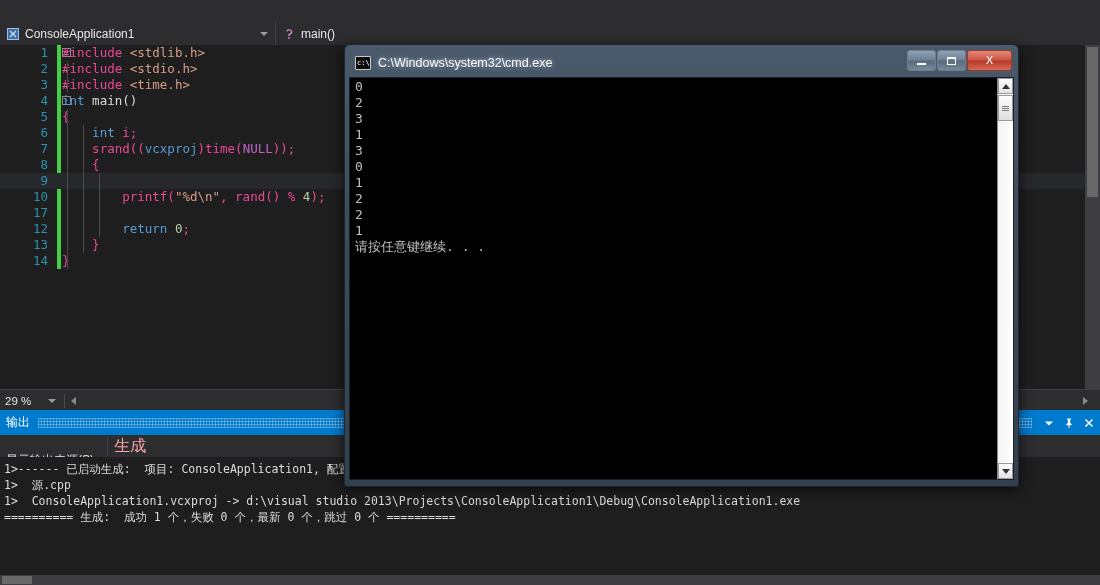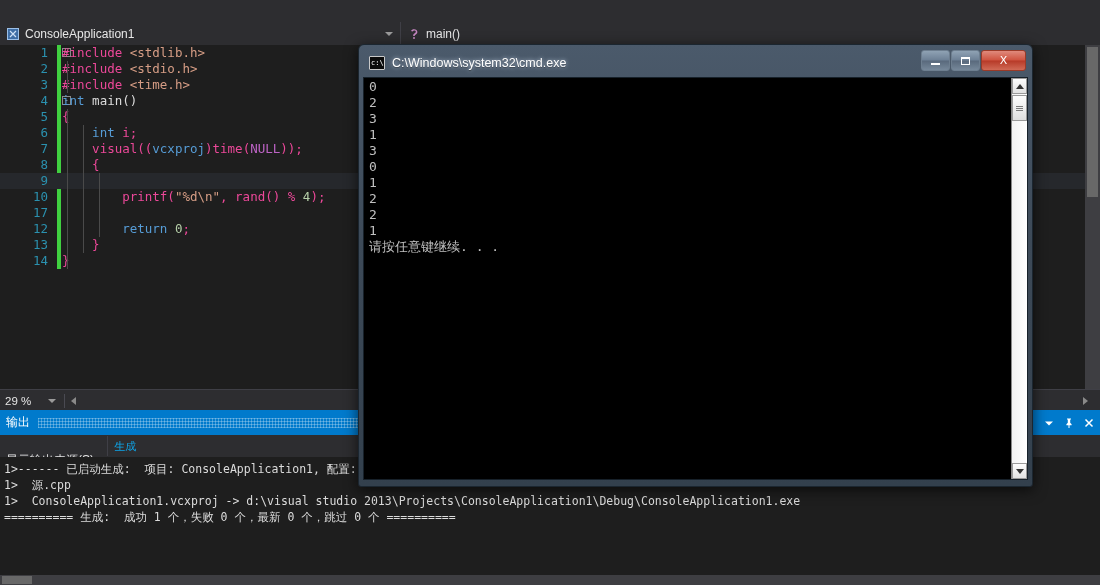--- a/index.html
+++ b/index.html
@@ -67,21 +67,21 @@
   }
   .nav-combo {
     display: flex;
     align-items: center;
     height: 23px;
     box-sizing: border-box;
     border-right: 1px solid #3f3f46;
     padding-left: 6px;
     position: relative;
   }
-  .nav-combo.proj { width: 401px; }
+  .nav-combo.proj { width: 276px; }
   .nav-combo.scope { width: 398px; }
   .nav-combo.member { width: 354px; border-right: none; }
   .nav-ico {
     width: 14px; height: 14px;
     margin-right: 5px;
     flex: 0 0 auto;
   }
   .nav-text {
     font-size: 12px;
     color: #e6e6e6;
@@ -295,21 +295,21 @@
     margin-left: 10px;
     width: 230px;
     height: 20px;
     display: flex;
     align-items: center;
     padding-left: 6px;
     box-sizing: border-box;
     border-left: 1px solid #3f3f46;
     position: relative;
   }
-  .out-tb-combo-text { font-size: 11px; color: #0ea5e9; }
+  .out-tb-combo-text { font-size: 16px; color: #fca5a5; }
   .out-body {
     position: absolute;
     left: 0; top: 47px;
     width: 1100px; height: 118px;
     background: #1e1e1e;
     padding: 4px 0 0 4px;
     box-sizing: border-box;
     font-family: "DejaVu Sans Mono", "Liberation Mono", monospace;
     font-size: 11.5px;
     line-height: 16px;
@@ -329,21 +329,21 @@
   .bottom-thumb {
     position: absolute;
     left: 2px; top: 1px;
     width: 30px; height: 8px;
     background: #686868;
   }
 
   
   .cmdwin {
     position: absolute;
-    left: 358px; top: 44px;
+    left: 344px; top: 44px;
     width: 675px; height: 443px;
     background: linear-gradient(to bottom, #4b5a6b 0%, #3d4a58 45%, #33404d 100%);
     border: 1px solid #1b2630;
     border-radius: 6px 6px 3px 3px;
     box-shadow: 0 3px 14px rgba(0,0,0,.65);
     box-sizing: border-box;
     padding: 4px;
   }
   .cmd-titlebar {
     position: relative;
@@ -511,21 +511,21 @@
   <div class="editor">
     <div class="gutter-num"></div>
     <div class="changebar" id="changebar" style="height: 224px;"></div>
     <div class="code-area" id="code-area">
         <div class="line"><span class="ln">1</span><span class="fold">-</span><span class="txt"><span class="pp">#include </span><span class="inc">&lt;stdlib.h&gt;</span></span></div>
         <div class="line"><span class="ln">2</span><span class="txt"><span class="pp">#include </span><span class="inc">&lt;stdio.h&gt;</span></span></div>
         <div class="line"><span class="ln">3</span><span class="txt"><span class="pp">#include </span><span class="inc">&lt;time.h&gt;</span></span></div>
         <div class="line"><span class="ln">4</span><span class="fold">-</span><span class="txt"><span class="kw">int</span><span class="fn"> main()</span></span></div>
         <div class="line"><span class="ln">5</span><span class="txt"><span class="pp">{</span></span></div>
         <div class="line"><span class="ln">6</span><span class="txt"><span class="pp">    </span><span class="kw">int</span><span class="pp"> i;</span></span></div>
-        <div class="line"><span class="ln">7</span><span class="txt"><span class="pp">    visual((</span><span class="kw">vcxproj</span><span class="pp">)time(</span><span class="mac">NULL</span><span class="pp">));</span></span></div>
+        <div class="line"><span class="ln">7</span><span class="txt"><span class="pp">    srand((</span><span class="kw">vcxproj</span><span class="pp">)time(</span><span class="mac">NULL</span><span class="pp">));</span></span></div>
         <div class="line"><span class="ln">8</span><span class="txt"><span class="pp">    {</span></span></div>
         <div class="line cur"><span class="ln">9</span></div>
         <div class="line"><span class="ln">10</span><span class="txt"><span class="pp">        printf(</span><span class="str">"%d\n"</span><span class="pp">, rand() % </span><span class="num">4</span><span class="pp">);</span></span></div>
         <div class="line"><span class="ln">17</span><span class="txt"></span></div>
         <div class="line"><span class="ln">12</span><span class="txt"><span class="pp">        </span><span class="kw">return</span><span class="pp"> </span><span class="num">0</span><span class="pp">;</span></span></div>
         <div class="line"><span class="ln">13</span><span class="txt"><span class="pp">    }</span></span></div>
         <div class="line"><span class="ln">14</span><span class="txt"><span class="pp">}</span></span></div>
         <div class="guide" style="left: 67px; top: 16px;"></div>
         <div class="guide" style="left: 67px; top: 32px;"></div>
         <div class="guide" style="left: 67px; top: 64px;"></div>

